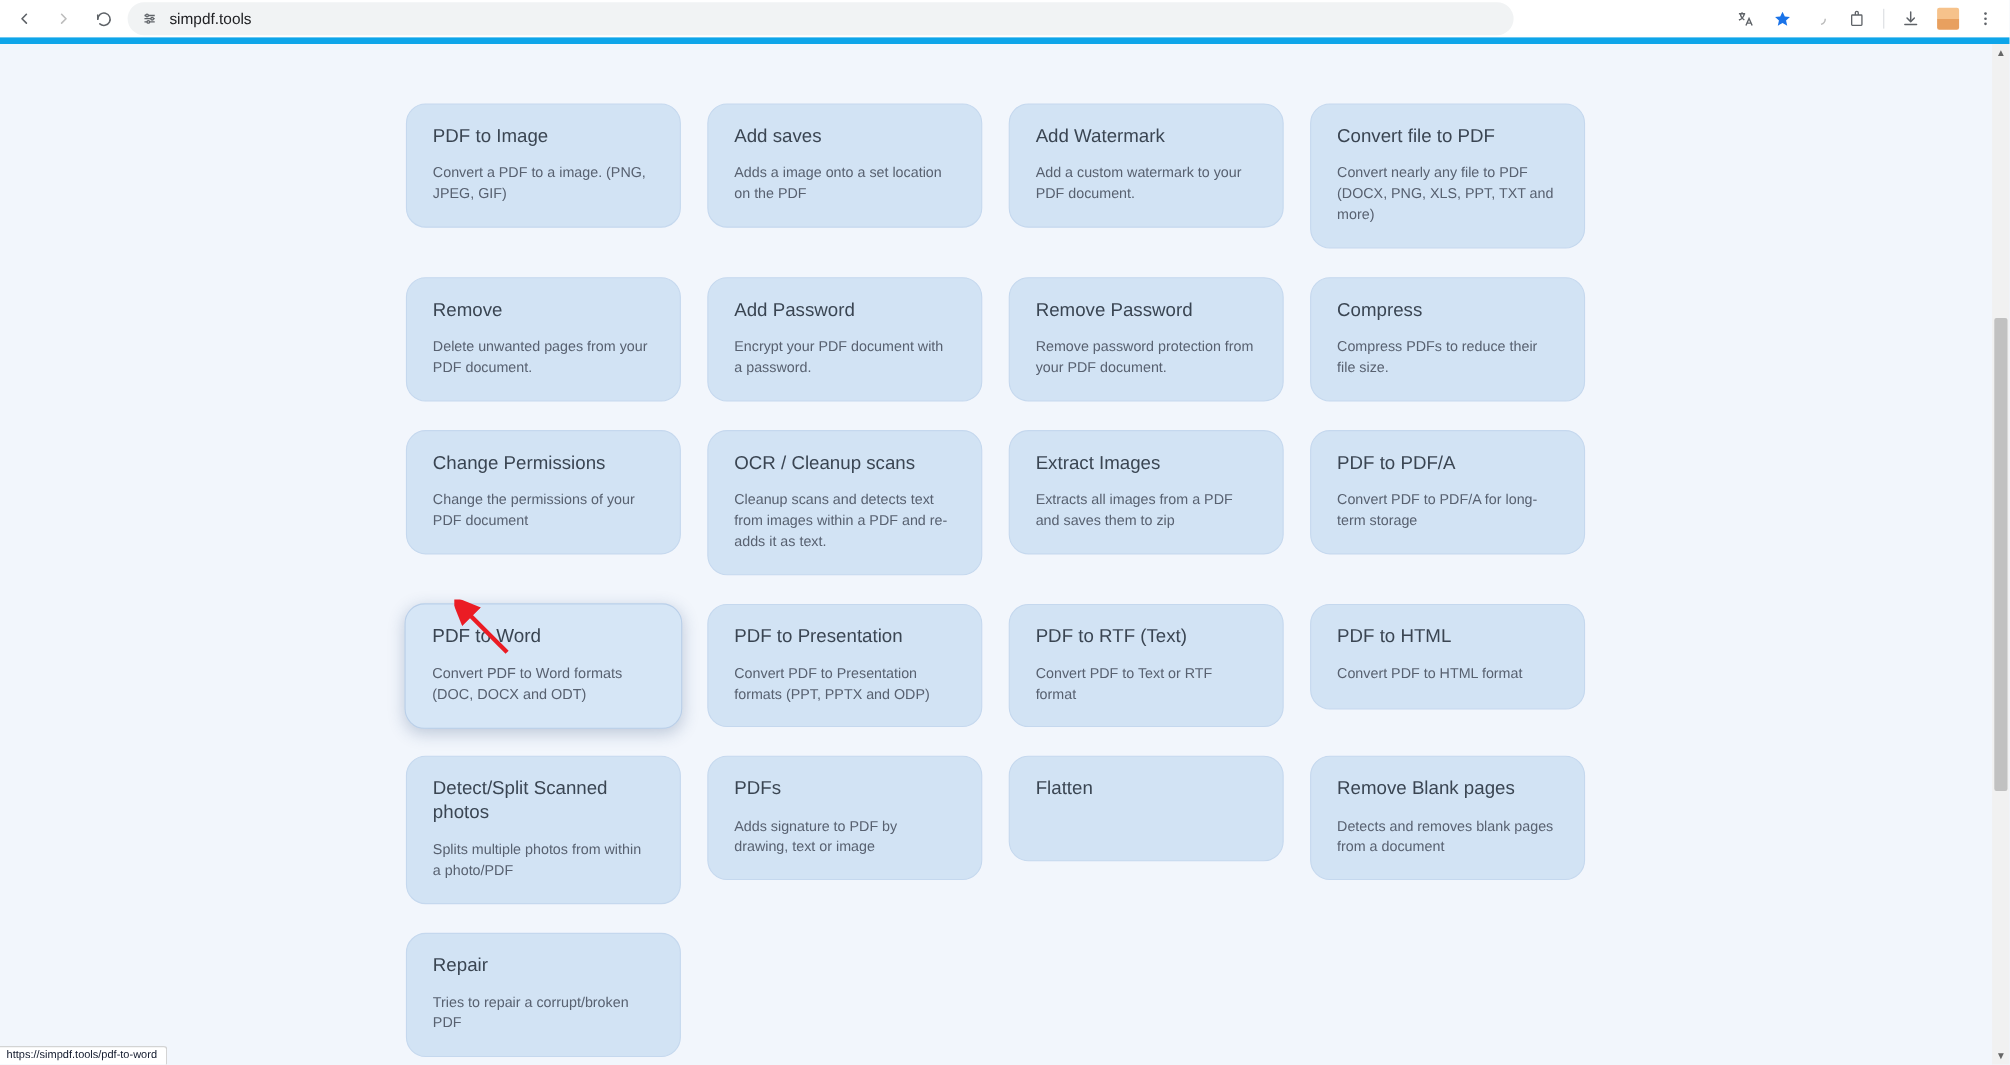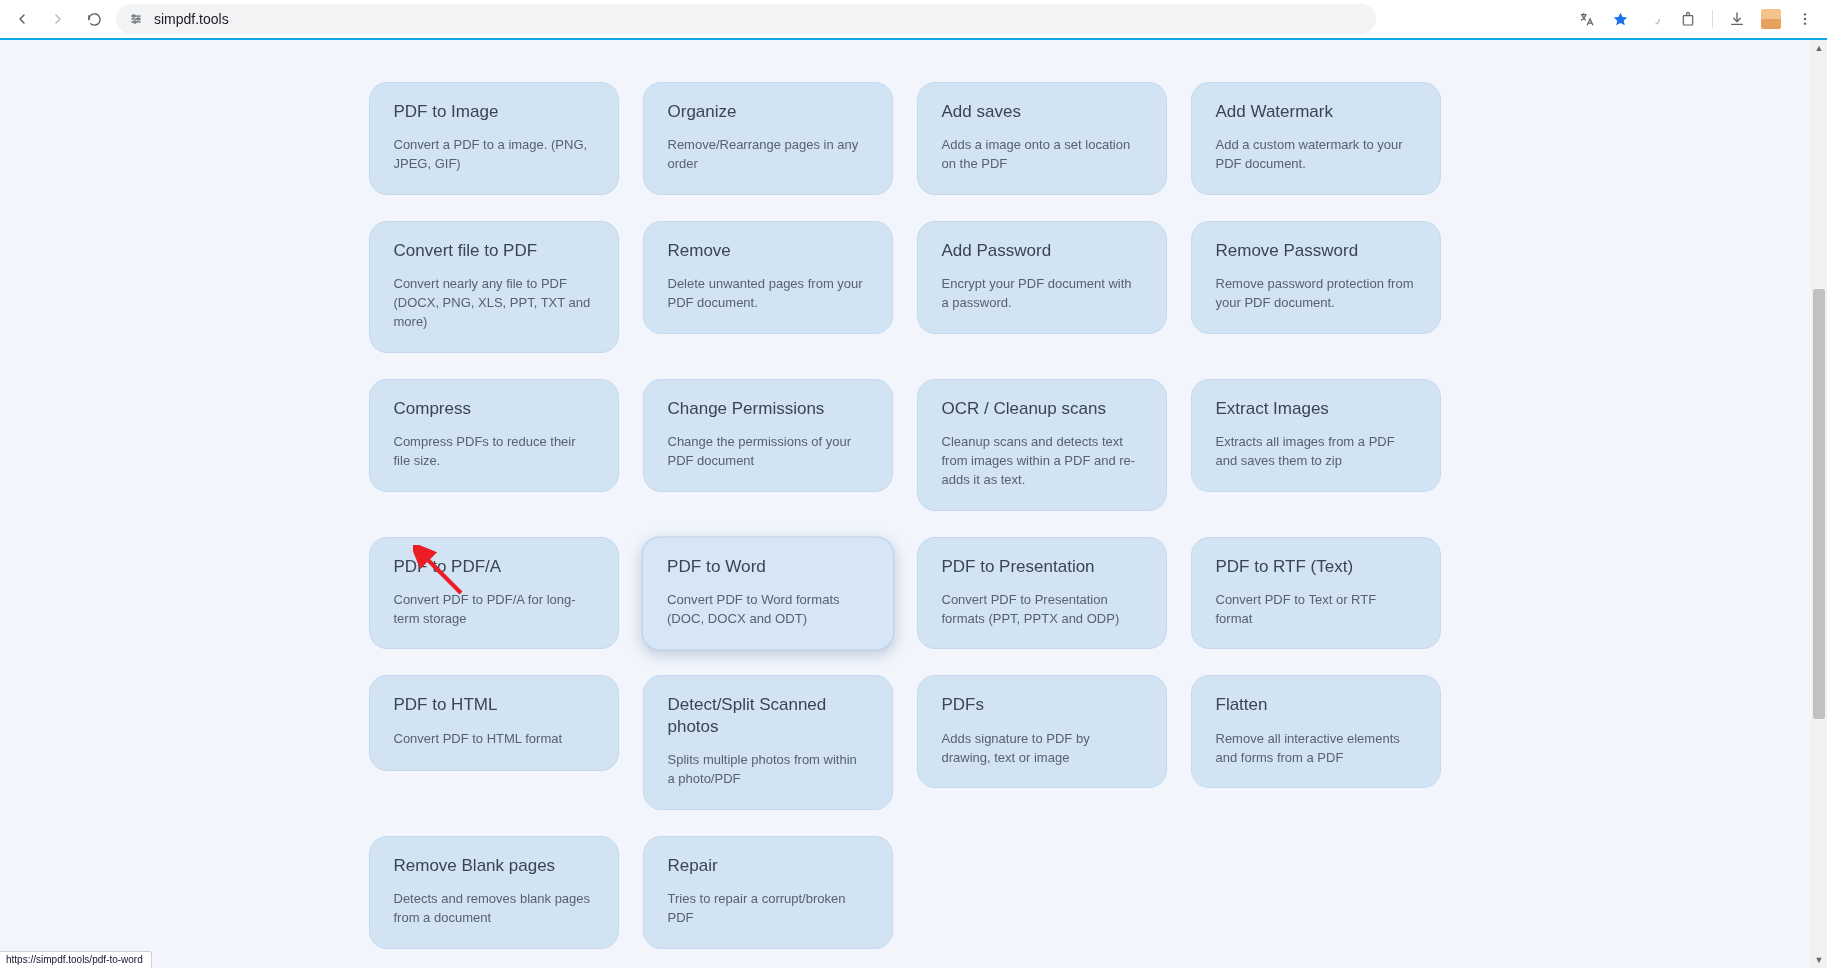--- a/index.html
+++ b/index.html
@@ -9,21 +9,21 @@
     background: #f2f6fc;
     font-size: 14px;
     color: #333;
     overflow: hidden;
   }
 
   
   .chrome-bar {
     height: 40px;
     background: #ffffff;
-    border-bottom: 2px solid #0ea5e9;
+    border-bottom: 6px solid #0ea5e9;
     display: flex;
     align-items: center;
     padding: 0 8px;
     gap: 8px;
   }
   .nav-btn {
     width: 28px; height: 28px;
     display:flex; align-items:center; justify-content:center;
     border-radius: 50%;
     color:#5f6368;
@@ -71,21 +71,21 @@
   }
   .scroll-page {
     position:absolute;
     left:0; right:16px; top:0; bottom:0;
     overflow:hidden;
     background:#f2f6fc;
   }
 
   .grid {
     width: 1074px;
-    margin: 0 auto;
+    margin: 12px auto;
     padding-top: 42px;
     display:grid;
     grid-template-columns: repeat(4, 250px);
     gap: 26px 24px;
     align-items:start;
   }
 
   .card {
     background:#d2e3f4;
     border:1px solid #c5d8ee;
@@ -238,24 +238,20 @@
 <div class="viewport">
 
   <div class="scroll-page">
     <div class="grid" id="card-grid">
 
     <div class="card">
           <h3>PDF to Image</h3>
           <p>Convert a PDF to a image. (PNG, JPEG, GIF)</p>
         </div>
         <div class="card">
-          <h3>Organize</h3>
-          <p>Remove/Rearrange pages in any order</p>
-        </div>
-        <div class="card">
           <h3>Add saves</h3>
           <p>Adds a image onto a set location on the PDF</p>
         </div>
         <div class="card">
           <h3>Add Watermark</h3>
           <p>Add a custom watermark to your PDF document.</p>
         </div>
         <div class="card">
           <h3>Convert file to PDF</h3>
           <p>Convert nearly any file to PDF (DOCX, PNG, XLS, PPT, TXT and more)</p>
@@ -311,21 +307,20 @@
         <div class="card">
           <h3>Detect/Split Scanned photos</h3>
           <p>Splits multiple photos from within a photo/PDF</p>
         </div>
         <div class="card">
           <h3>PDFs</h3>
           <p>Adds signature to PDF by drawing, text or image</p>
         </div>
         <div class="card">
           <h3>Flatten</h3>
-          <p>Remove all interactive elements and forms from a PDF</p>
         </div>
         <div class="card">
           <h3>Remove Blank pages</h3>
           <p>Detects and removes blank pages from a document</p>
         </div>
         <div class="card">
           <h3>Repair</h3>
           <p>Tries to repair a corrupt/broken PDF</p>
         </div>
       </div>

